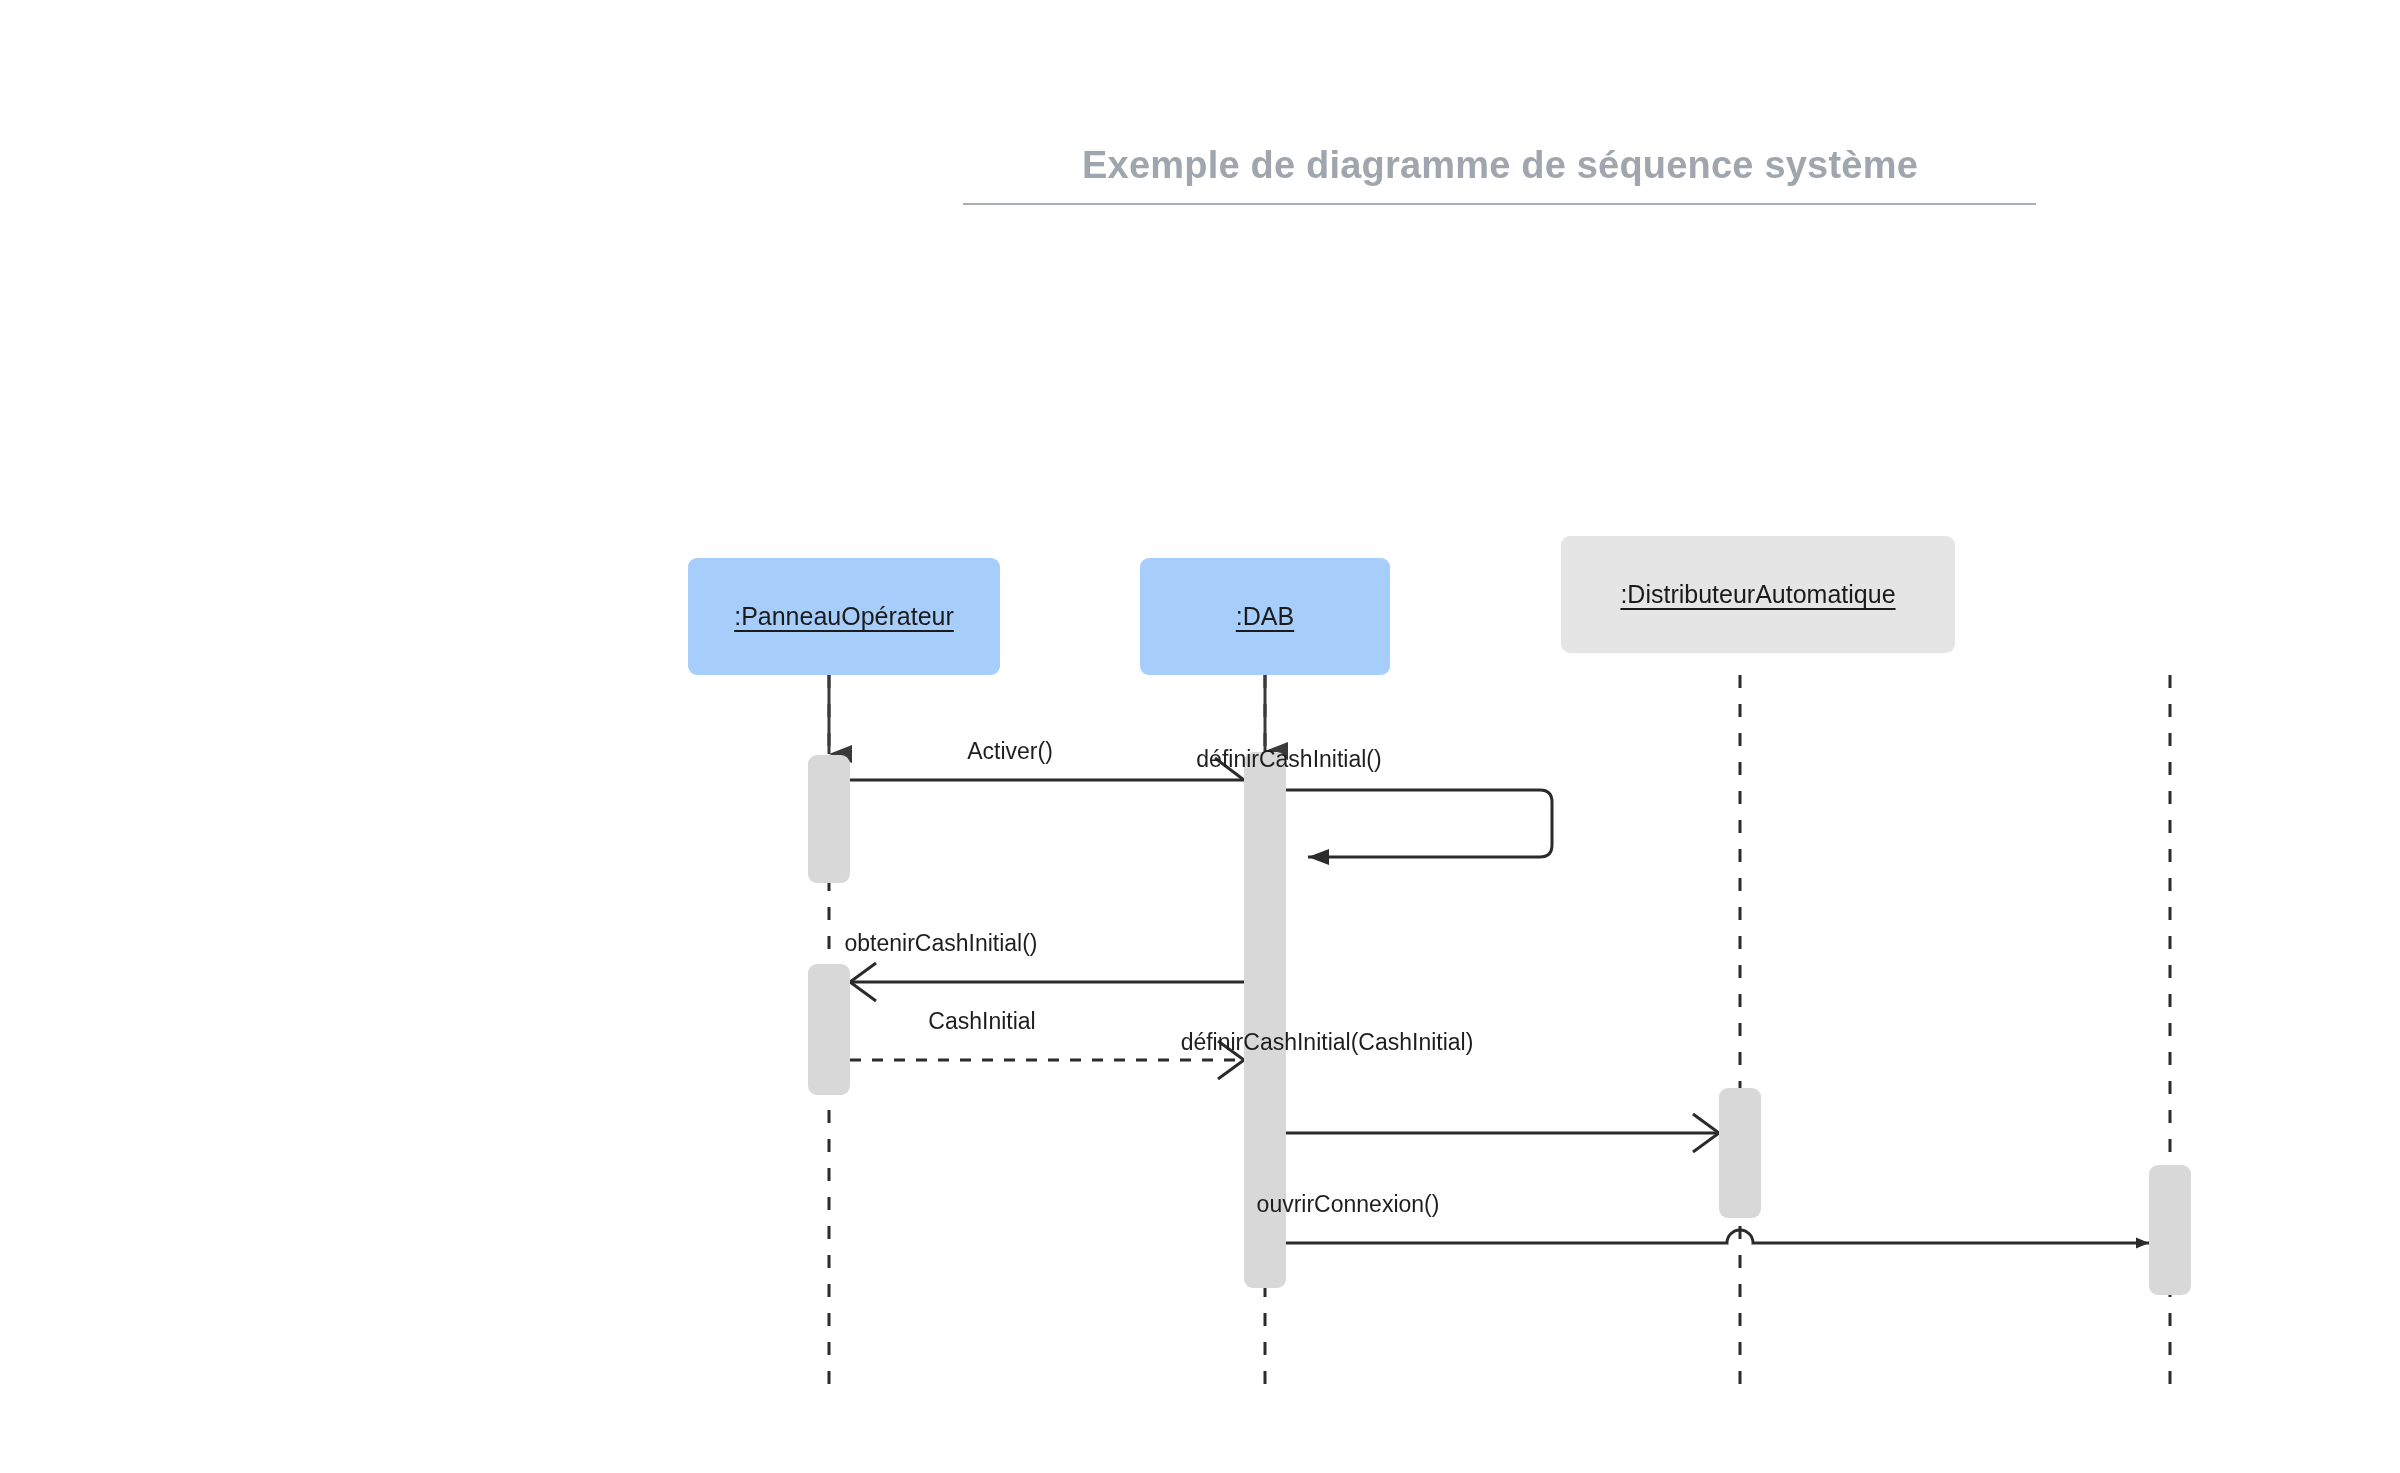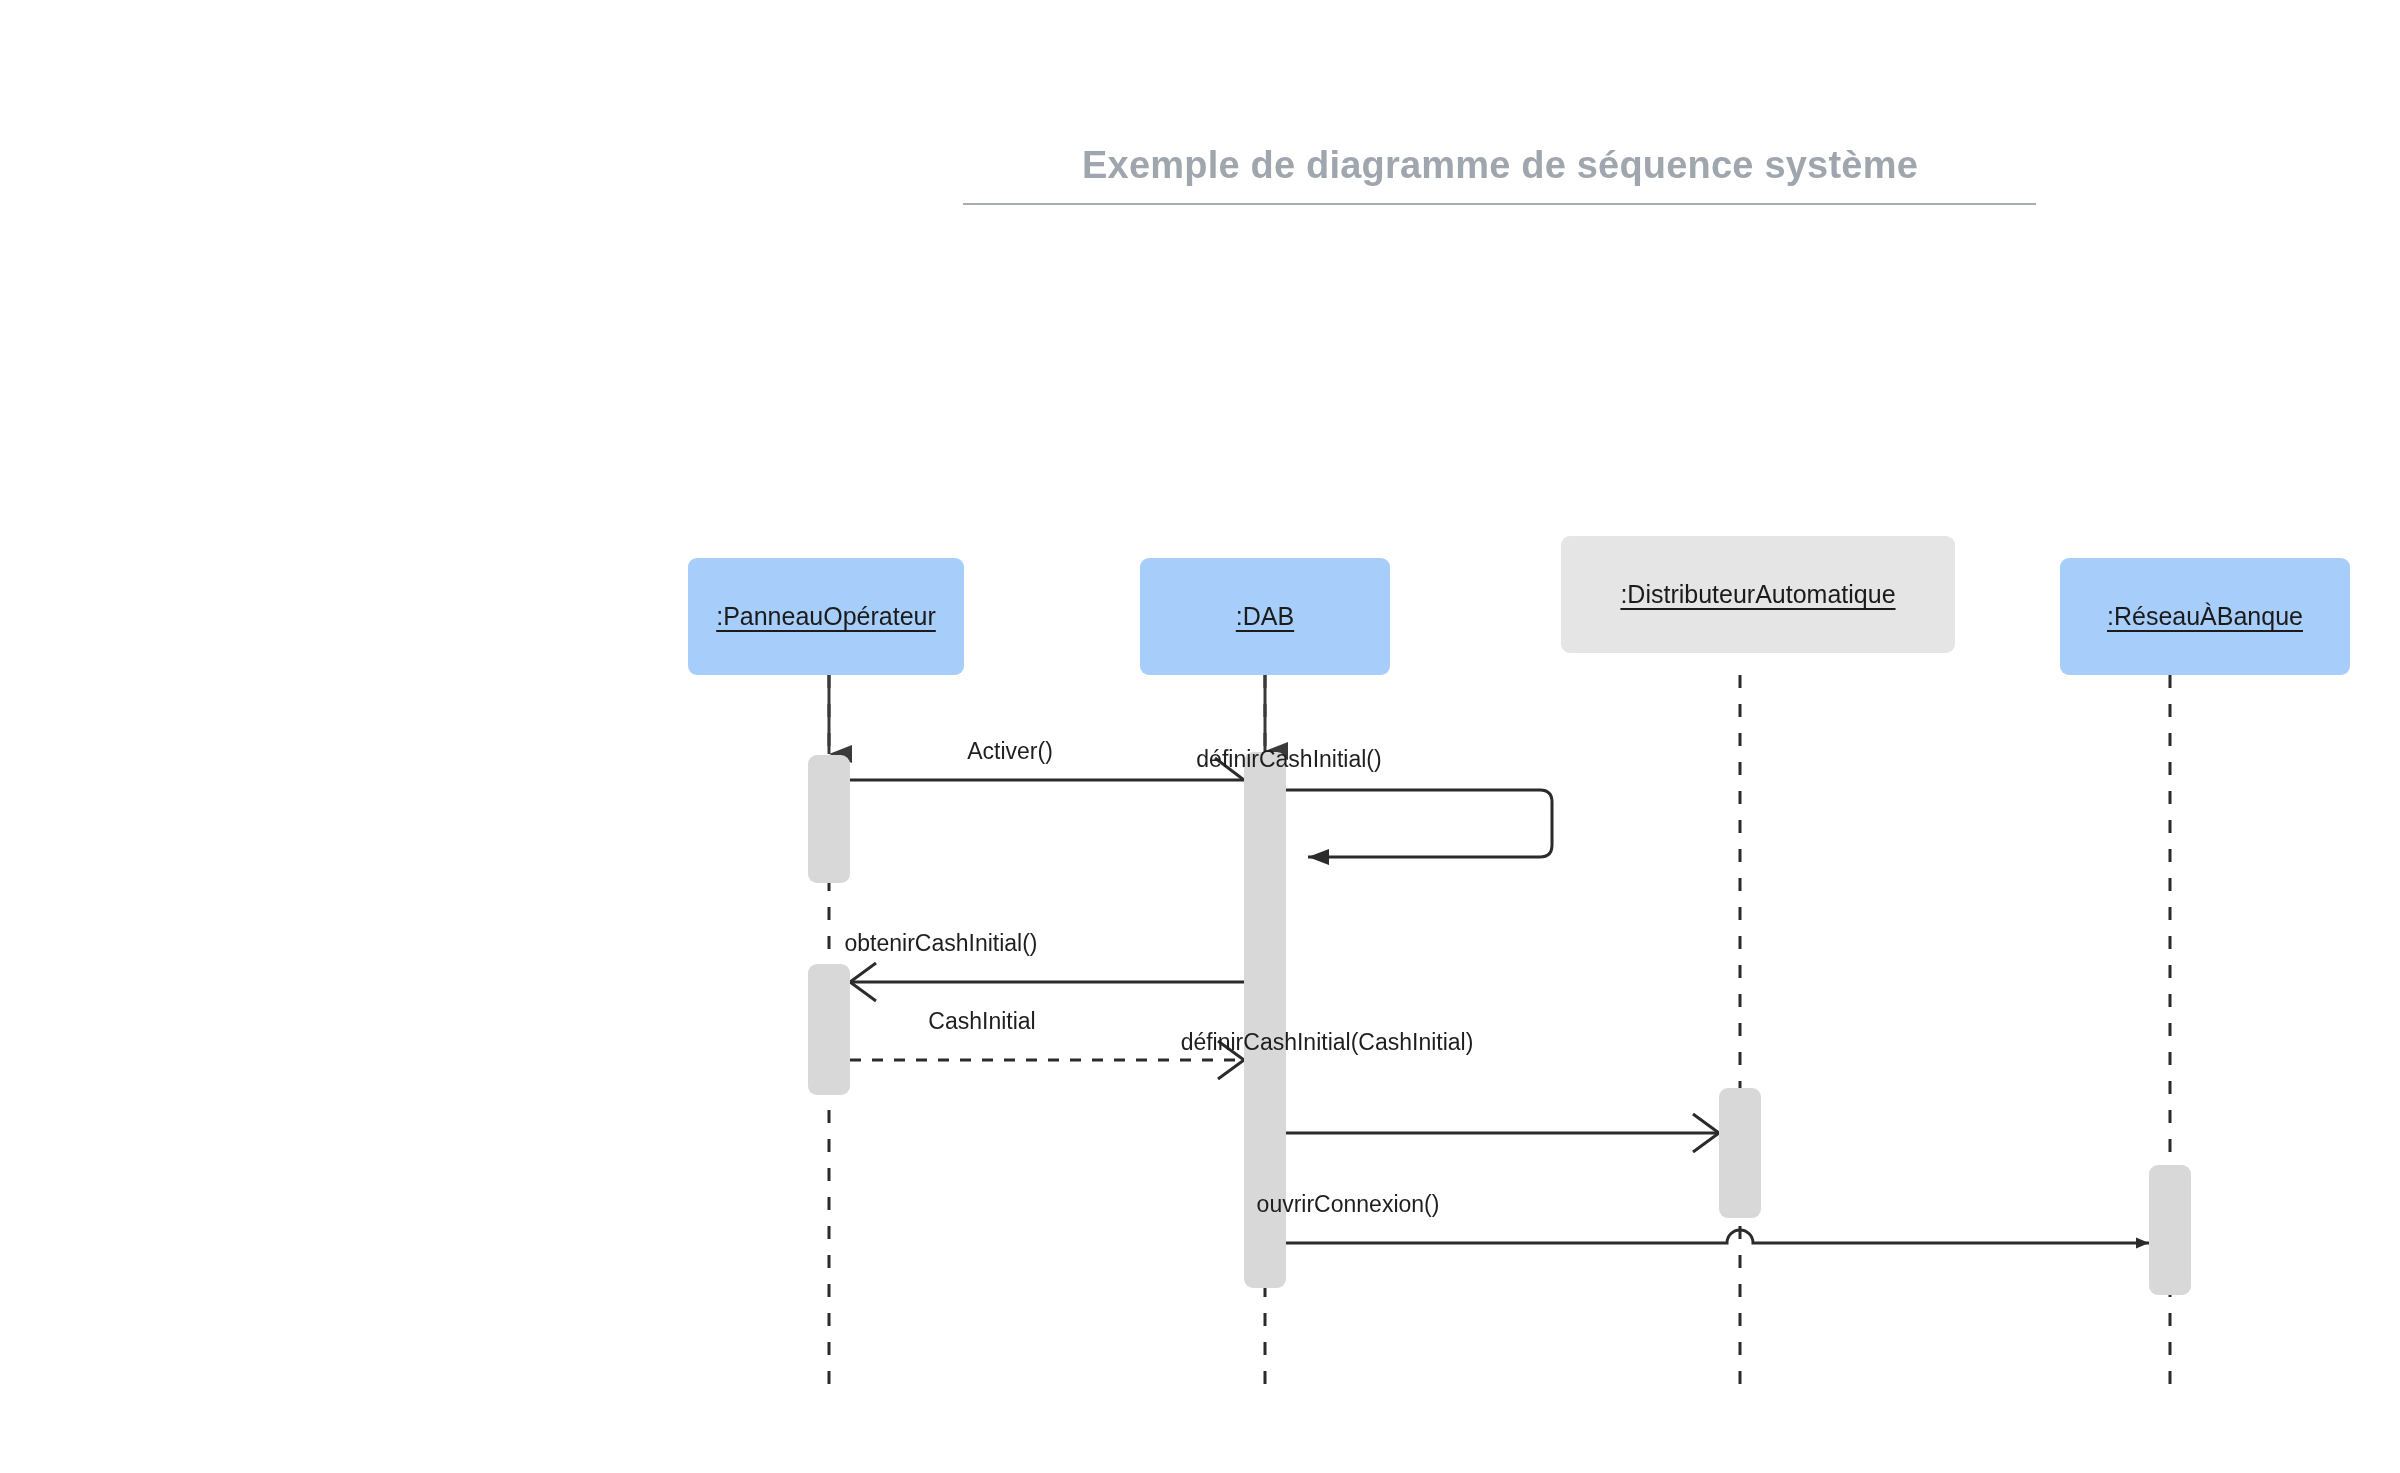--- a/index.html
+++ b/index.html
@@ -149,31 +149,28 @@
         <path d="M1286,790 L1540,790 Q1552,790 1552,802 L1552,845 Q1552,857 1540,857 L1308,857" fill="none" stroke="#2b2b2b" stroke-width="3" marker-end="url(#arrow-filled-left)"></path>
         <path d="M1244,982 L850,982" fill="none" stroke="#2b2b2b" stroke-width="3"></path>
         <path d="M876,963 L850,982 L876,1001" fill="none" stroke="#2b2b2b" stroke-width="3"></path>
         <path d="M850,1060 L1244,1060" fill="none" stroke="#2b2b2b" stroke-width="3" stroke-dasharray="11 11"></path>
         <path d="M1218,1041 L1244,1060 L1218,1079" fill="none" stroke="#2b2b2b" stroke-width="3"></path>
         <path d="M1286,1133 L1719,1133" fill="none" stroke="#2b2b2b" stroke-width="3"></path>
         <path d="M1693,1114 L1719,1133 L1693,1152" fill="none" stroke="#2b2b2b" stroke-width="3"></path>
         <path d="M1286,1243 L1727,1243 A13,13 0 0 1 1753,1243 L2149,1243" fill="none" stroke="#2b2b2b" stroke-width="3" marker-end="url(#arrow-filled)"></path>
       </g>
   </svg>
-<div class="lifeline-head" style="left: 688px; top: 558px; width: 276px; height: 117px; background: rgb(167, 205, 251);">
+<div class="lifeline-head" style="left: 688px; top: 558px; width: 312px; height: 117px; background: rgb(167, 205, 251);">
       <div class="lifeline-head-label">:PanneauOpérateur</div>
     </div>
     <div class="lifeline-head" style="left: 1140px; top: 558px; width: 250px; height: 117px; background: rgb(167, 205, 251);">
       <div class="lifeline-head-label">:DAB</div>
     </div>
     <div class="lifeline-head" style="left: 1561px; top: 536px; width: 394px; height: 117px; background: #e5e5e5;">
       <div class="lifeline-head-label">:DistributeurAutomatique</div>
-    </div>
-    <div class="lifeline-head" style="left: 2060px; top: 558px; width: 290px; height: 117px; background: rgb(167, 205, 251);">
-      <div class="lifeline-head-label">:RéseauÀBanque</div>
     </div>
     <div class="activation" style="left: 808px; top: 755px; width: 42px; height: 128px; background: rgb(216, 216, 216);"></div>
     <div class="activation" style="left: 808px; top: 964px; width: 42px; height: 131px; background: rgb(216, 216, 216);"></div>
     <div class="activation" style="left: 1244px; top: 752px; width: 42px; height: 536px; background: rgb(216, 216, 216);"></div>
     <div class="activation" style="left: 1719px; top: 1088px; width: 42px; height: 130px; background: rgb(216, 216, 216);"></div>
     <div class="activation" style="left: 2149px; top: 1165px; width: 42px; height: 130px; background: rgb(216, 216, 216);"></div>
     <div class="msg-label" style="left: 1010px; top: 765px; transform: translate(-50%, -100%);">Activer()</div>
     <div class="msg-label" style="left: 1289px; top: 773px; transform: translate(-50%, -100%);">définirCashInitial()</div>
     <div class="msg-label" style="left: 925px; top: 957px; transform: translate(-50%, -100%); padding-left: 32px;">obtenirCashInitial()</div>
     <div class="msg-label" style="left: 982px; top: 1035px; transform: translate(-50%, -100%);">CashInitial</div>

